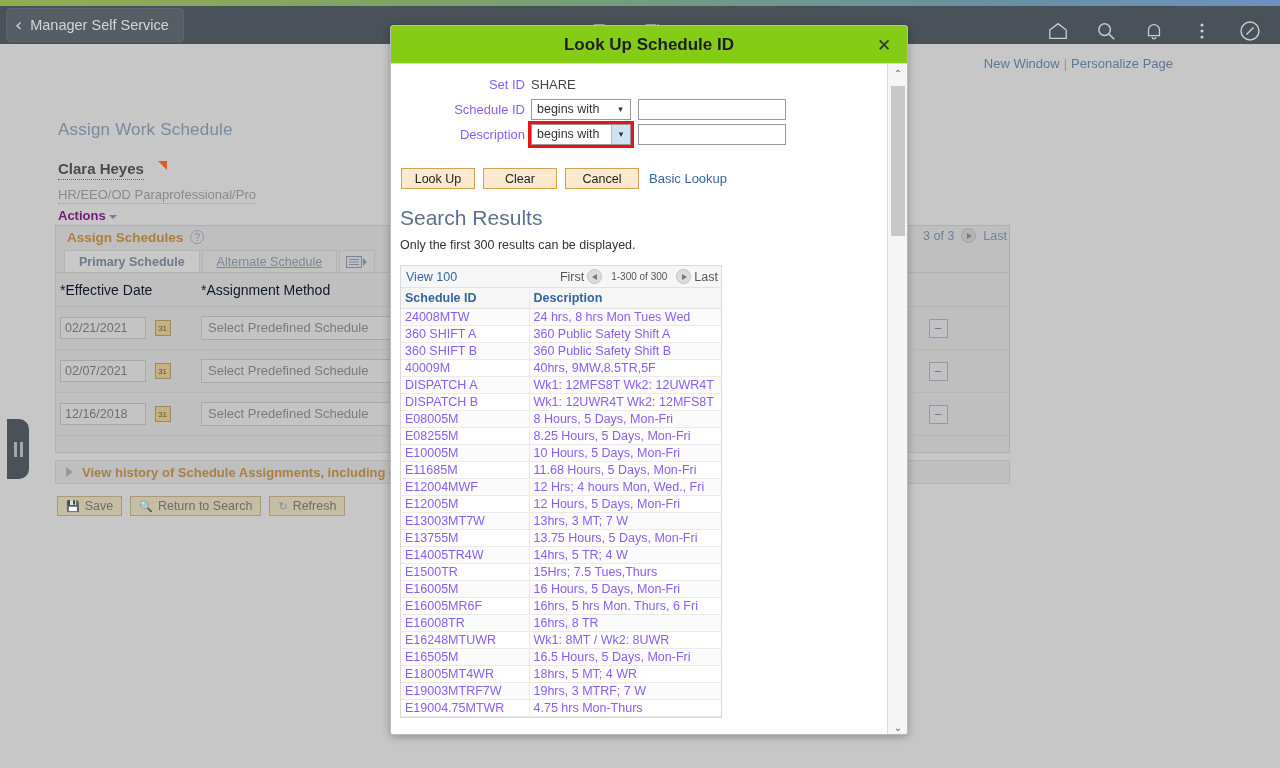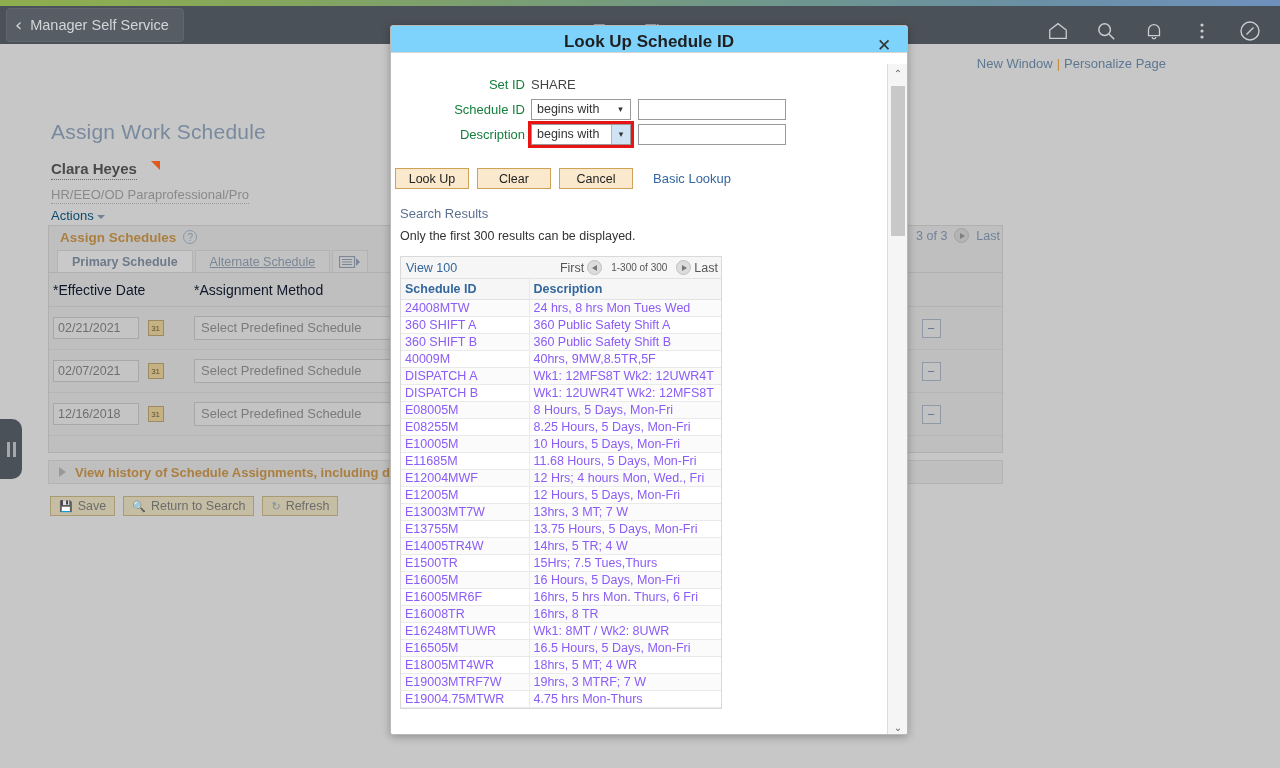--- a/index.html
+++ b/index.html
@@ -52,54 +52,54 @@
   }
   .hdr-icon {
     width: 44px; height: 38px;
     display: flex; align-items: center; justify-content: center;
     cursor: pointer;
   }
   .hdr-icon svg { display: block; }
 
   
   .content {
-    position: absolute; top: 44px; left: 0; width: 1180px; height: 724px;
+    position: absolute; top: 44px; left: 7px; width: 1180px; height: 724px;
     background: #c7c7c7;
   }
   .toplinks {
     position: absolute; right: 14px; top: 12px;
     font-size: 13px; color: #5d7792;
   }
   .toplinks a { color: #5d7792; text-decoration: none; cursor: pointer; }
   .toplinks .sep { color: #c78b3c; margin: 0 4px; }
 
   .pg-title {
     position: absolute; left: 51px; top: 76px;
-    font-size: 21px; color: #7a8a9e; letter-spacing: .2px;
+    font-size: 17px; color: #7a8a9e; letter-spacing: .2px;
   }
   .emp-name {
     position: absolute; left: 51px; top: 116px;
     font-size: 15px; font-weight: bold; color: #4a4a4a;
     border-bottom: 1px dotted #6b6b6b; padding-bottom: 2px;
     cursor: pointer;
   }
   .emp-flag {
     position: absolute; left: 151px; top: 117px;
     width: 0; height: 0;
     border-top: 9px solid #e05a1b;
     border-left: 9px solid transparent;
   }
   .emp-job {
     position: absolute; left: 51px; top: 143px;
     font-size: 13px; color: #8a8a8a;
     border-bottom: 1px dotted #9a9a9a; padding-bottom: 1px;
   }
   .actions-link {
     position: absolute; left: 51px; top: 164px;
-    font-size: 13px; color: #0c4a6e; cursor: pointer;
+    font-size: 13px; color: #701a75; cursor: pointer; font-weight: bold;
   }
   .actions-link .caret {
     display: inline-block; margin-left: 3px;
     border-top: 4px solid #6f8299;
     border-left: 4px solid transparent; border-right: 4px solid transparent;
     vertical-align: middle;
   }
 
   .panel {
     position: absolute; left: 48px; top: 181px;
@@ -222,22 +222,22 @@
   .modal {
     position: absolute; left: 390px; top: 25px;
     width: 518px; height: 710px;
     background: #ffffff;
     border: 1px solid #b9b9b9;
     border-radius: 3px;
     box-shadow: 0 2px 9px rgba(0,0,0,.28);
     overflow: hidden;
   }
   .modal-title {
-    height: 27px; background: #7dd3fc; border-bottom: 1px solid #d5d5d5;
-    display: flex; align-items: flex-end; justify-content: center;
+    height: 38px; background: #84cc16; border-bottom: 1px solid #d5d5d5;
+    display: flex; align-items: center; justify-content: center;
     position: relative;
   }
   .modal-title span.t {
     font-size: 17px; font-weight: bold; color: #1f1f1f;
   }
   .modal-close {
     position: absolute; right: 12px; top: 8px;
     width: 22px; height: 22px; font-size: 17px; color: #333;
     display: flex; align-items: center; justify-content: center;
     cursor: pointer;
@@ -259,21 +259,21 @@
   .msb .arrow.bot { position: absolute; bottom: 0; left: 0; }
   .msb .thumb {
     position: absolute; left: 3px; top: 22px; width: 14px; height: 150px;
     background: #c8c8c8; cursor: pointer;
   }
 
   .form-rows { padding: 9px 0 0 0; }
   .frow { display: flex; align-items: center; height: 22px; margin-bottom: 3px; }
   .flabel {
     width: 140px; text-align: right; padding-right: 6px;
-    font-size: 13px; color: #15803d;
+    font-size: 13px; color: #8b5cf6;
   }
   .fstatic { font-size: 13px; color: #444; }
   .fsel {
     width: 100px; height: 21px; border: 1px solid #999; background: #fff;
     font-size: 12.5px; color: #333; display: flex; align-items: center;
     padding-left: 5px; position: relative; cursor: pointer;
   }
   .fsel .arrow {
     position: absolute; right: 0; top: 0; width: 19px; height: 19px;
     display: flex; align-items: center; justify-content: center;
@@ -282,30 +282,30 @@
   .fsel.hl-arrow .arrow { background: #cfe3f5; border-left: 1px solid #b7b7b7; }
   .finp {
     width: 148px; height: 21px; border: 1px solid #999; background: #fff;
     margin-left: 7px; font-size: 12.5px; padding: 0 4px;
     font-family: "Liberation Sans", sans-serif;
   }
   .redbox {
     outline: 3px solid #e81313; outline-offset: 0px;
   }
 
-  .actbtns { display: flex; align-items: center; gap: 8px; padding: 20px 0 0 4px; }
+  .actbtns { display: flex; align-items: center; gap: 8px; padding: 20px 0 0 10px; }
   .abtn {
     min-width: 74px; height: 21px; border: 1px solid #d0a256; background: #fae9cd;
     font-size: 12.5px; color: #222; display: flex; align-items: center;
     justify-content: center; cursor: pointer;
   }
-  .basic-lookup { font-size: 13px; color: #34679e; cursor: pointer; margin-left: 12px; }
+  .basic-lookup { font-size: 13px; color: #34679e; cursor: pointer; margin-left: 2px; }
 
   .sr-title {
-    padding: 17px 0 0 9px; font-size: 13px; color: #5b7090;
+    padding: 17px 0 0 9px; font-size: 21px; color: #5b7090;
   }
   .sr-note { padding: 8px 0 0 9px; font-size: 12.5px; color: #333; }
 
   .results-wrap {
     margin: 13px 0 0 9px; width: 322px;
     border: 1px solid #d9d9d9;
   }
   .res-pager {
     display: flex; align-items: center; height: 22px;
     background: #f6f6f6; border-bottom: 1px solid #e2e2e2;

